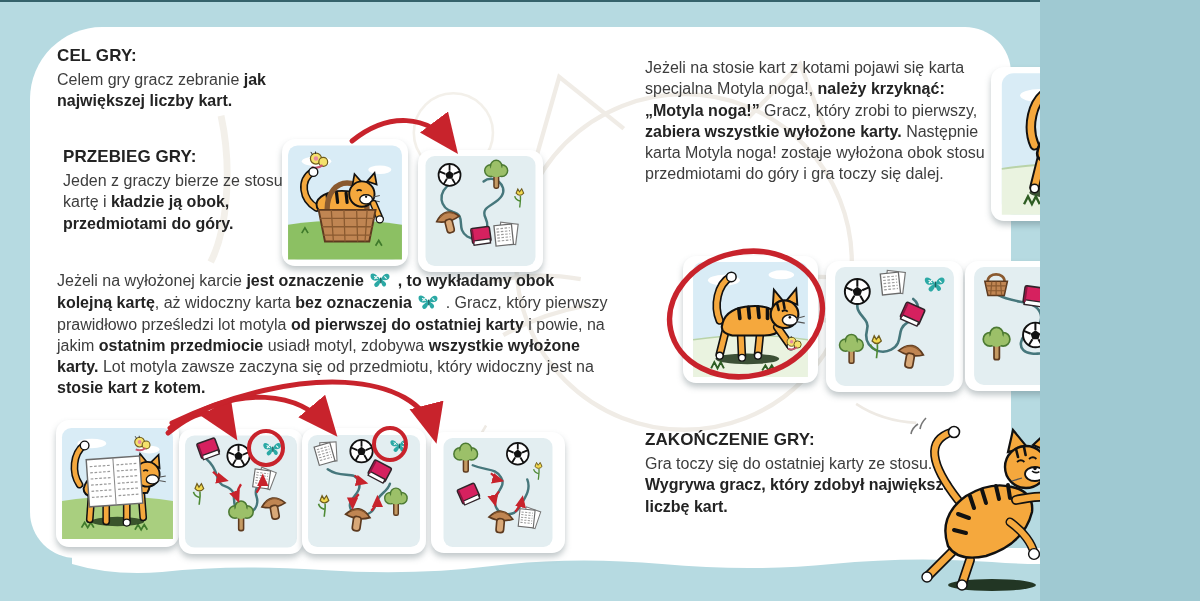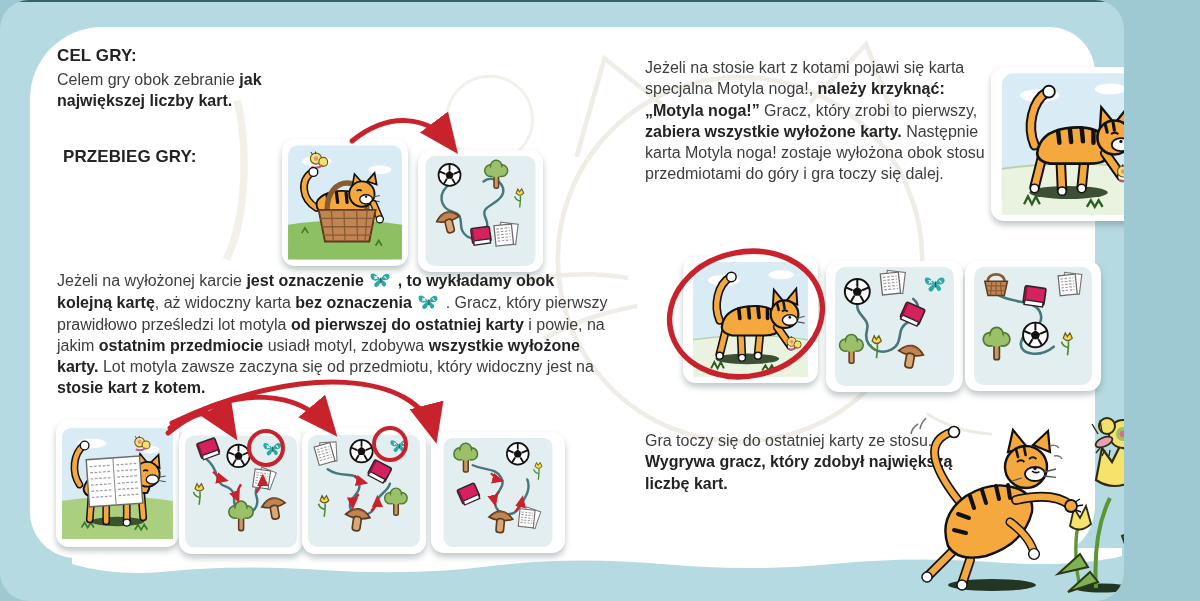--- a/index.html
+++ b/index.html
@@ -1,17 +1,17 @@
 <!DOCTYPE html>
 <html><head>
 <meta charset="utf-8">
 <style>
   html,body{margin:0;padding:0;background:#9fc9d2;}
-  .page{position:relative;width:1124px;height:601px;background:#b6dae1;overflow:hidden;
-        font-family:"Liberation Sans",sans-serif;border-radius:29px;}
+  .page{position:relative;width:1040px;height:601px;background:#b6dae1;overflow:hidden;
+        font-family:"Liberation Sans",sans-serif;}
   .topline{position:absolute;top:0;left:0;right:0;height:2px;background:#35626b;}
   .sheet{position:absolute;left:30px;top:27px;right:29px;height:531px;background:#ffffff;
          border-radius:72px 46px 52px 46px;}
   .wm{position:absolute;left:0;top:0;width:100%;height:100%;pointer-events:none;}
   .sec{position:absolute;z-index:3;}
   .h{font-weight:700;font-size:17px;color:#232323;margin:0 0 3px 0;letter-spacing:.1px;}
   .p{font-size:16px;color:#3d3d3d;line-height:1.33;margin:0;}
   .b{font-weight:700;color:#232323;}
   .bf-chip{display:inline-block;width:21px;height:18px;vertical-align:-3px;margin:0 2px;}
   .card{position:absolute;background:#fff;border-radius:13px;padding:5px;z-index:4;
@@ -154,25 +154,26 @@
       </g>
     </svg>
   </div>
 
   <svg class="wave" viewBox="0 0 1050 34" preserveAspectRatio="none">
     <path d="M0 0 H1050 V8 Q1000 20 920 14 Q840 8 760 16 Q680 24 590 16 Q500 8 420 18 Q340 28 250 22 Q160 16 90 24 Q40 28 0 16 Z" fill="#ffffff"></path>
   </svg>
 
   <div class="sec" style="left:57px;top:46px;width:232px">
     <div class="h">CEL GRY:</div>
-    <p class="p"><span>Celem gry obok zebranie </span><span class="b">jak największej liczby kart.</span></p>
+    <p class="p"><span>Celem gry gracz zebranie </span><span class="b">jak największej liczby kart.</span></p>
   </div>
 
   <div class="sec" style="left:63px;top:147px;width:236px">
     <div class="h">PRZEBIEG GRY:</div>
+    <p class="p"><span>Jeden z graczy bierze ze stosu kartę i </span><span class="b">kładzie ją obok, przedmiotami do góry.</span></p>
   </div>
 
   <div class="sec" style="left:292px;top:45px;width:256px">
   </div>
 
   <div class="sec" style="left:645px;top:57px;width:350px">
     <p class="p"><span>Jeżeli na stosie kart z kotami pojawi się karta specjalna Motyla noga!, </span><span class="b">należy krzyknąć: „Motyla noga!”</span><span> Gracz, który zrobi to pierwszy, </span><span class="b">zabiera wszystkie wyłożone karty.</span><span> Następnie karta Motyla noga! zostaje wyłożona obok stosu przedmiotami do góry i gra toczy się dalej.</span></p>
   </div>
 
   <div class="sec" style="left:57px;top:269px;width:556px">
@@ -181,20 +182,21 @@
             <use href="#sym-bfly-teal"></use>
           </svg></span>
 <span class="b">, to wykładamy obok kolejną kartę</span><span>, aż widoczny karta </span><span class="b">bez oznaczenia </span>
 <span class="bf-chip"><svg viewBox="0 0 21 20">
             <use href="#sym-bfly-teal"></use>
           </svg></span>
 <span>. Gracz, który pierwszy prawidłowo prześledzi lot motyla </span><span class="b">od pierwszej do ostatniej karty</span><span> i powie, na jakim </span><span class="b">ostatnim przedmiocie</span><span> usiadł motyl, zdobywa </span><span class="b">wszystkie wyłożone karty.</span><span> Lot motyla zawsze zaczyna się od przedmiotu, który widoczny jest na </span><span class="b">stosie kart z kotem.</span></p>
   </div>
 
   <div class="sec" style="left:645px;top:430px;width:308px">
+    <div class="h">ZAKOŃCZENIE GRY:</div>
     <p class="p"><span>Gra toczy się do ostatniej karty ze stosu. </span><span class="b">Wygrywa gracz, który zdobył największą liczbę kart.</span></p>
   </div>
 
   <div class="card" style="left:282px;top:139px;width:116px;height:117px">
     <svg viewBox="0 0 110 110">
       <rect x="1" y="1" width="108" height="108" rx="9" fill="#d9ecf6"></rect>
       <ellipse cx="28" cy="16" rx="14" ry="4.6" fill="#fff"></ellipse>
         <ellipse cx="88" cy="24" rx="11" ry="4" fill="#fff"></ellipse>
       <path d="M1 76 Q55 68 109 76 L109 109 L1 109 Z" fill="#8cc063"></path>
       <path d="M14 84 l3 -5 3 5 M84 96 l3 -5 3 5" stroke="#3f7a2b" stroke-width="1.6" fill="none"></path>

